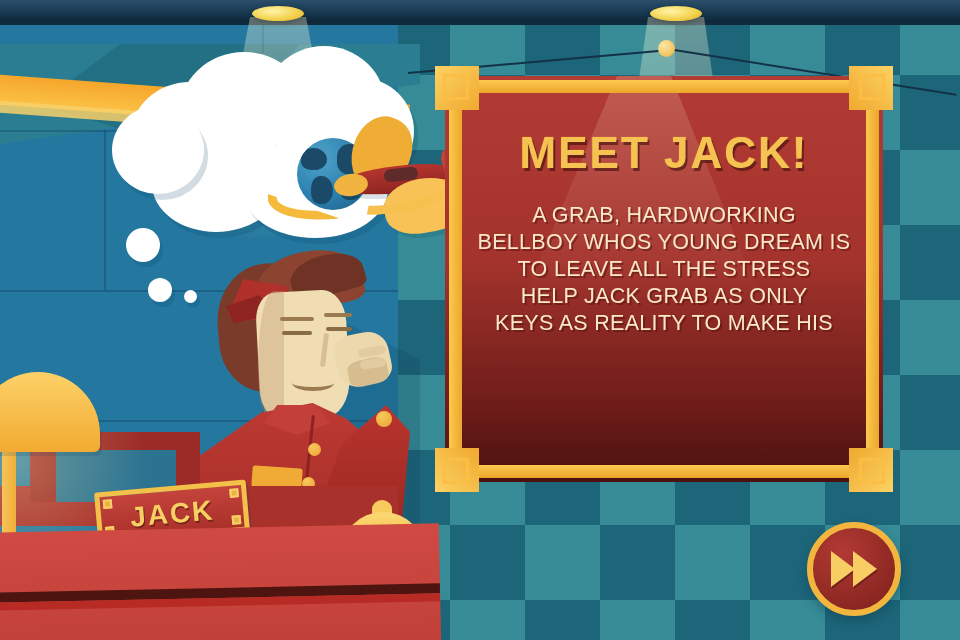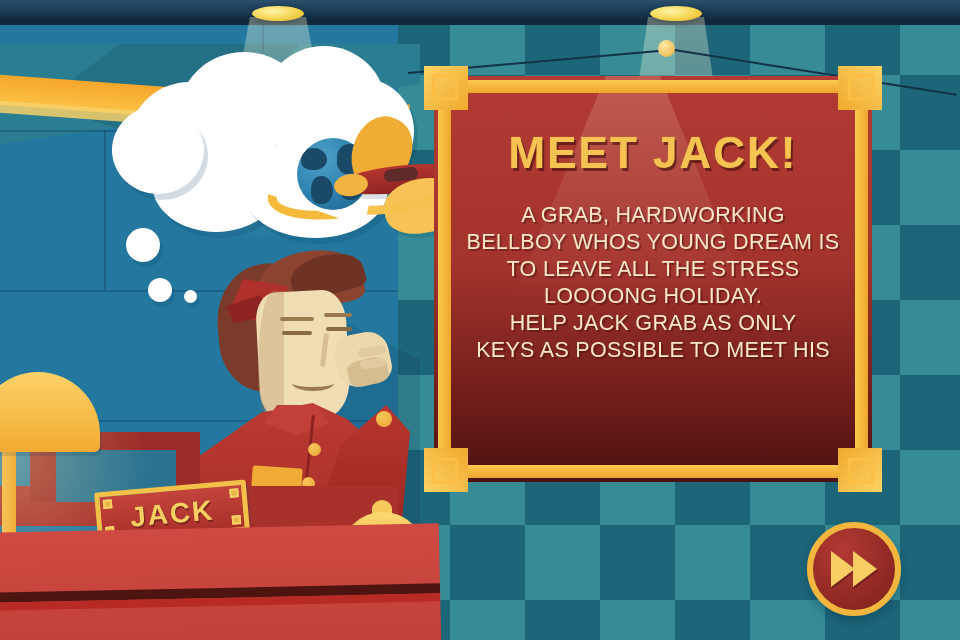--- a/index.html
+++ b/index.html
@@ -201,21 +201,21 @@
   .dlamp-shade{position:absolute;left:-24px;top:372px;width:124px;height:80px;
     background:linear-gradient(180deg,#fcd167,#f2ab32);
     border-radius:62px 62px 6px 6px;box-shadow:2px 4px 0 rgba(8,60,92,.15);}
   .dlamp-stem{position:absolute;left:2px;top:448px;width:14px;height:110px;
     background:linear-gradient(90deg,#f7c35a,#efae38);}
   .dlamp-base{position:absolute;left:-34px;top:546px;width:116px;height:34px;
     background:#f6bf4f;border-radius:58px 58px 0 0;}
   .dlamp-glow{position:absolute;left:-40px;top:432px;width:190px;height:150px;
     background:radial-gradient(ellipse at 30% 20%,rgba(255,240,180,.30),rgba(255,240,180,0) 70%);}
   
-  .panel-wrap{position:absolute;left:420px;top:62px;width:466px;height:434px;}
+  .panel-wrap{position:absolute;left:431px;top:62px;width:466px;height:434px;}
   .panel-bg{position:absolute;left:14px;top:14px;right:14px;bottom:14px;
     background:linear-gradient(180deg,#b23b34 0%,#a3332c 46%,#6d1c19 82%,#4a110f 100%);}
   .panel-spot{position:absolute;left:60px;top:14px;width:300px;height:300px;
     background:linear-gradient(180deg,rgba(255,225,200,.20),rgba(255,220,190,0) 75%);
     clip-path:polygon(42% 0,60% 0,100% 100%,0 100%);}
   .frame-bar{position:absolute;background:linear-gradient(180deg,#fcc94f,#eda62c);}
   .frame-bar.v{background:linear-gradient(90deg,#fcc94f,#eda62c);}
   .corner{position:absolute;width:56px;height:56px;}
   .corner .sq1{position:absolute;left:0;top:0;width:44px;height:44px;
     background:linear-gradient(135deg,#fcd264,#f0a92e);}
@@ -394,23 +394,22 @@
     <div class="corner" style="right:4px;bottom:4px;transform:scale(-1,-1)">
       <div class="sq1"></div>
         <div class="sq2"></div>
     </div>
 
     <div class="title">MEET JACK!</div>
     <div class="body-text" id="bodyText">
         <div>A GRAB, HARDWORKING</div>
         <div>BELLBOY WHOS YOUNG DREAM IS</div>
         <div>TO LEAVE ALL THE STRESS</div>
-        <div>LOOOONG HOLIDAY.</div>
         <div>HELP JACK GRAB AS ONLY</div>
-        <div>KEYS AS POSSIBLE TO MEET HIS</div>
+        <div>KEYS AS REALITY TO MAKE HIS</div>
       </div>
   </div>
 
   <div class="ffbtn">
     <span class="tri"></span>
     <span class="tri"></span>
   </div>
 
 </div>
 

